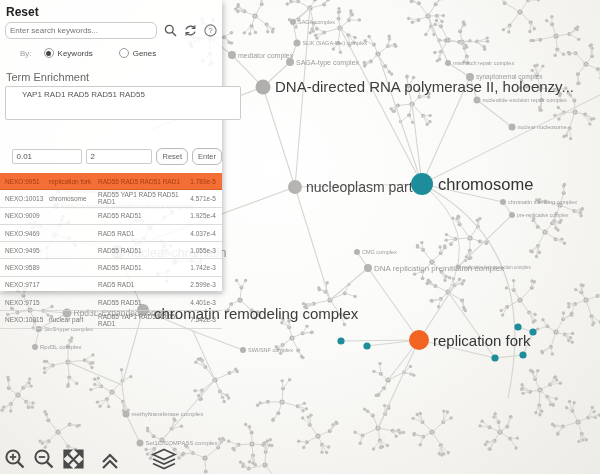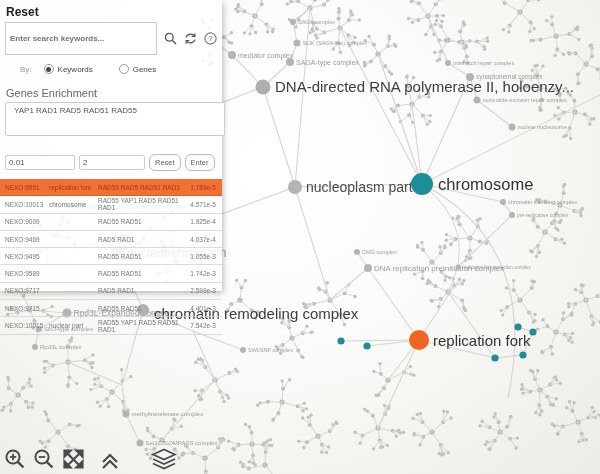--- a/index.html
+++ b/index.html
@@ -14,38 +14,38 @@
   
   #panel{
     position:absolute;left:0;top:0;width:222px;height:291px;
     background:rgba(255,255,255,0.84);
     box-shadow:1px 2px 6px rgba(0,0,0,0.28);
     z-index:5;
   }
   #app-title{font-size:12px;font-weight:bold;color:#222;padding:5px 0 2px 6px;}
   .search-row{display:flex;align-items:center;padding:1px 4px 0 5px;}
   #search-input{
-    width:142px;height:15px;border:1px solid #ccc;border-radius:0;
-    font-size:8px;padding:8px 4px;color:#555;outline:none;background:#fff;font-weight:bold;
+    width:142px;height:15px;border:1px solid #ccc;border-radius:6px;
+    font-size:8px;padding:0 4px;color:#555;outline:none;background:#fff;
   }
   .tool-ico{margin-left:7px;cursor:pointer;display:inline-flex;}
   .radio-row{display:flex;align-items:center;padding:9px 0 0 20px;font-size:8px;color:#444;}
   .radio-row .by{color:#999;margin-right:12px;}
   .radio{width:8px;height:8px;border:1px solid #999;border-radius:50%;margin-right:4px;
     display:inline-block;position:relative;background:#fff;}
   .radio.sel::after{content:"";position:absolute;left:1.5px;top:1.5px;width:5px;height:5px;
     border-radius:50%;background:#444;}
   .radio-opt{display:flex;align-items:center;margin-right:26px;}
   #enrich-head{font-size:11px;color:#666;padding:13px 0 3px 6px;}
   #gene-box{
     margin-left:5px;width:202px;height:26px;border:1px solid #ccc;border-radius:2px;
-    font-size:8px;color:#555;padding:3px 8px;resize:none;background:#fff;outline:none;
+    font-size:8px;color:#555;padding:3px 16px;resize:none;background:#fff;outline:none;
     font-family:"Liberation Sans",sans-serif;
   }
-  .param-row{display:flex;align-items:center;margin:14px 0 0 5px;}
+  .param-row{display:flex;align-items:center;margin:24px 0 0 5px;justify-content:flex-end;}
   .param-input{height:13px;border:1px solid #ccc;border-radius:2px;font-size:8px;
     color:#555;padding:0 3px;background:#fff;outline:none;}
   #pval-input{width:62px;}
   #gene-count-input{width:58px;margin-left:4px;}
   .btn{height:15px;border:1px solid #bbb;border-radius:6px;background:#fdfdfd;
     font-size:7.5px;color:#666;margin-left:4px;padding:0 5px;cursor:pointer;
     display:flex;align-items:center;}
   
   #results{margin-top:8px;}
   .rrow{display:flex;align-items:center;height:16.3px;border-bottom:1px solid rgba(210,210,210,0.8);
@@ -1730,21 +1730,21 @@
     <span class="radio-opt">
       <span class="radio sel"></span>
       <span>Keywords</span>
     </span>
     <span class="radio-opt">
       <span class="radio"></span>
       <span>Genes</span>
     </span>
   </div>
 
-  <div id="enrich-head">Genes Enrichment</div>
+  <div id="enrich-head">Term Enrichment</div>
   <textarea id="gene-box" style="">YAP1 RAD1 RAD5 RAD51 RAD55</textarea>
 
   <div class="param-row">
     <input id="pval-input" class="param-input" value="0.01" style="">
     <input id="gene-count-input" class="param-input" value="2" style="">
     <div class="btn">Reset</div>
     <div class="btn">Enter</div>
   </div>
 
   <div id="results">

